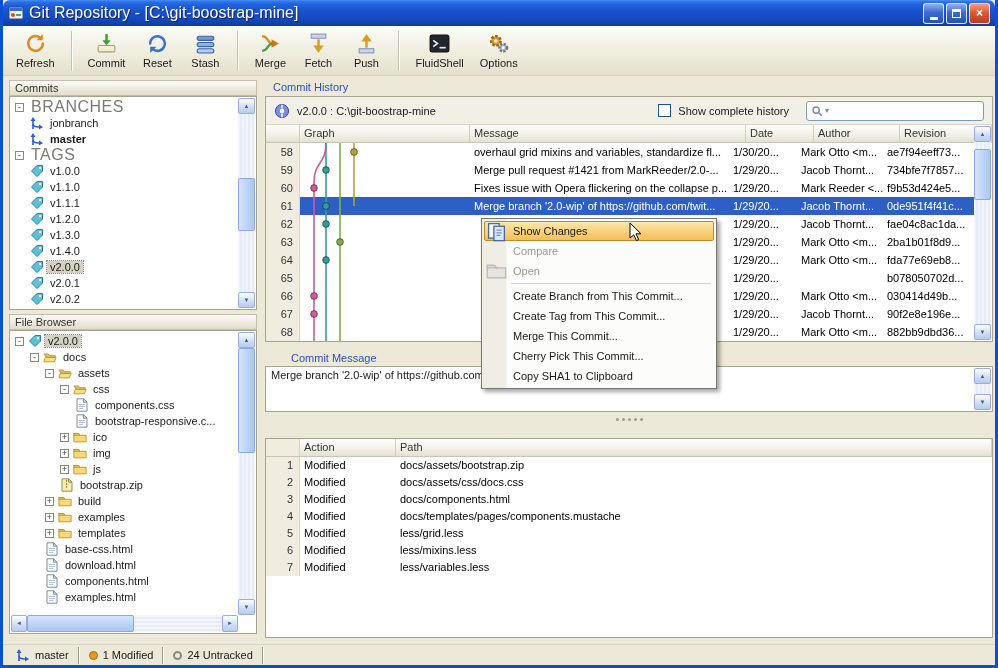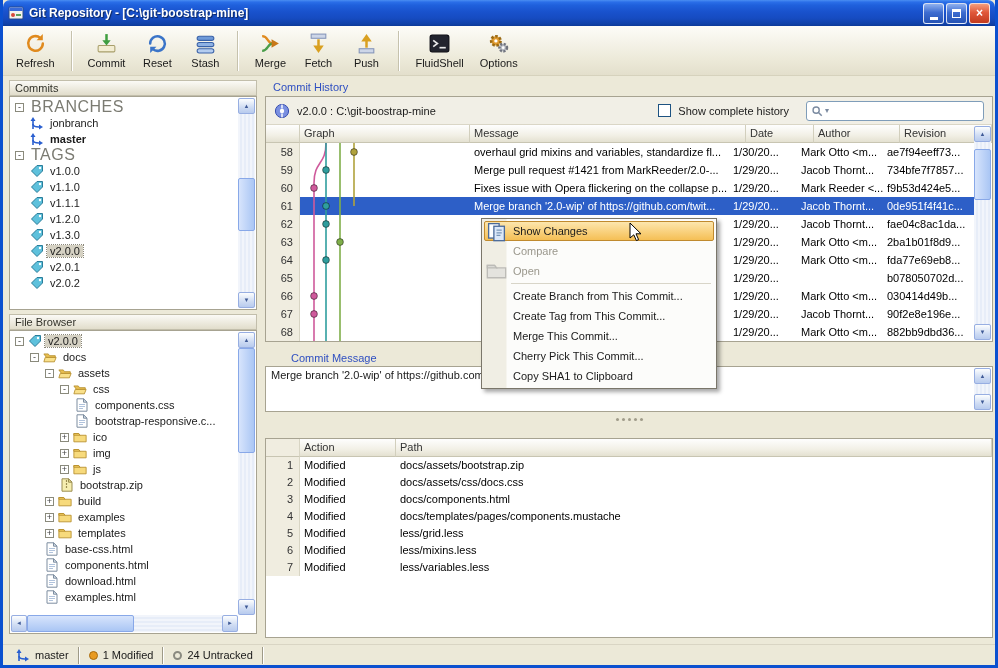--- a/index.html
+++ b/index.html
@@ -4,21 +4,21 @@
 <style>
   * { margin:0; padding:0; box-sizing:border-box; }
   body { font-family:"Liberation Sans","DejaVu Sans",sans-serif; font-size:11px; background:#4f6d9e; }
   .window { position:relative; width:998px; height:668px; background:#ece9d8;
             border-left:3px solid #0b50cf; border-right:3px solid #0b50cf; border-bottom:3px solid #0b50cf; overflow:hidden; }
 
   
   .titlebar { height:26px; border-radius:7px 7px 0 0; display:flex; align-items:center; padding:0 5px; gap:5px;
     background:linear-gradient(180deg,#4a8ef2 0%,#2a6ee8 8%,#1f60dc 20%,#1952cd 45%,#164bc1 70%,#1041a8 92%,#0d3a99 100%); }
   .titlebar .app-ic { width:16px; height:16px; flex:none; }
-  .title-text { flex:1; color:#fff; font-weight:bold; font-size:12px; text-shadow:1px 1px 1px rgba(0,0,0,.55);
+  .title-text { flex:1; color:#fff; font-weight:normal; font-size:16px; text-shadow:1px 1px 1px rgba(0,0,0,.55);
     white-space:nowrap; overflow:hidden; }
   .win-btns { display:flex; gap:2px; }
   .win-btn { width:21px; height:21px; border-radius:3px; border:1px solid rgba(255,255,255,.8);
     background:linear-gradient(180deg,#8fb0ee,#3d6cd0 45%,#2552b4); display:flex; align-items:center; justify-content:center;
     color:#fff; font-weight:bold; font-size:12px; }
   .win-btn.close { background:linear-gradient(180deg,#f49d7c,#e0583a 45%,#c23a1e); }
   .glyph-min { width:8px; height:3px; background:#fff; margin-top:10px; }
   .glyph-max { width:9px; height:9px; border:1px solid #fff; border-top:3px solid #fff; }
 
   
@@ -324,20 +324,29 @@
           </span>
           <span class="tlabel">v1.3.0</span>
         </div>
         <div class="trow" style="padding-left: 18px;">
           <span class="ic tico">
             <svg viewBox="0 0 14 14">
               <path d="M1.5 7L7 1.5h5.5V7L7 12.5z" fill="#5ec1dc" stroke="#2a7d9a"></path>
               <circle cx="10" cy="4" r="1.2" fill="#fff"></circle>
             </svg>
           </span>
+          <span class="tlabel">v1.4.0</span>
+        </div>
+        <div class="trow" style="padding-left: 18px;">
+          <span class="ic tico">
+            <svg viewBox="0 0 14 14">
+              <path d="M1.5 7L7 1.5h5.5V7L7 12.5z" fill="#5ec1dc" stroke="#2a7d9a"></path>
+              <circle cx="10" cy="4" r="1.2" fill="#fff"></circle>
+            </svg>
+          </span>
           <span class="tlabel sel">v2.0.0</span>
         </div>
         <div class="trow" style="padding-left: 18px;">
           <span class="ic tico">
             <svg viewBox="0 0 14 14">
               <path d="M1.5 7L7 1.5h5.5V7L7 12.5z" fill="#5ec1dc" stroke="#2a7d9a"></path>
               <circle cx="10" cy="4" r="1.2" fill="#fff"></circle>
             </svg>
           </span>
           <span class="tlabel">v2.0.1</span>
@@ -507,31 +516,31 @@
           <span class="tlabel">base-css.html</span>
         </div>
         <div class="trow" style="padding-left: 33px;">
           <span class="ic tico">
             <svg viewBox="0 0 12 14">
               <path d="M1 .8h6.5L11 4.2v9H1z" fill="#fff" stroke="#7d8da0"></path>
               <path d="M7.5.8L11 4.2H7.5z" fill="#dde6ee" stroke="#7d8da0"></path>
               <path d="M3 6.5h6M3 8.5h6M3 10.5h4" stroke="#a8bcd8" stroke-width=".9" fill="none"></path>
             </svg>
           </span>
-          <span class="tlabel">components.html</span>
+          <span class="tlabel">download.html</span>
         </div>
         <div class="trow" style="padding-left: 33px;">
           <span class="ic tico">
             <svg viewBox="0 0 12 14">
               <path d="M1 .8h6.5L11 4.2v9H1z" fill="#fff" stroke="#7d8da0"></path>
               <path d="M7.5.8L11 4.2H7.5z" fill="#dde6ee" stroke="#7d8da0"></path>
               <path d="M3 6.5h6M3 8.5h6M3 10.5h4" stroke="#a8bcd8" stroke-width=".9" fill="none"></path>
             </svg>
           </span>
-          <span class="tlabel">download.html</span>
+          <span class="tlabel">components.html</span>
         </div>
         <div class="trow" style="padding-left: 33px;">
           <span class="ic tico">
             <svg viewBox="0 0 12 14">
               <path d="M1 .8h6.5L11 4.2v9H1z" fill="#fff" stroke="#7d8da0"></path>
               <path d="M7.5.8L11 4.2H7.5z" fill="#dde6ee" stroke="#7d8da0"></path>
               <path d="M3 6.5h6M3 8.5h6M3 10.5h4" stroke="#a8bcd8" stroke-width=".9" fill="none"></path>
             </svg>
           </span>
           <span class="tlabel">examples.html</span>

